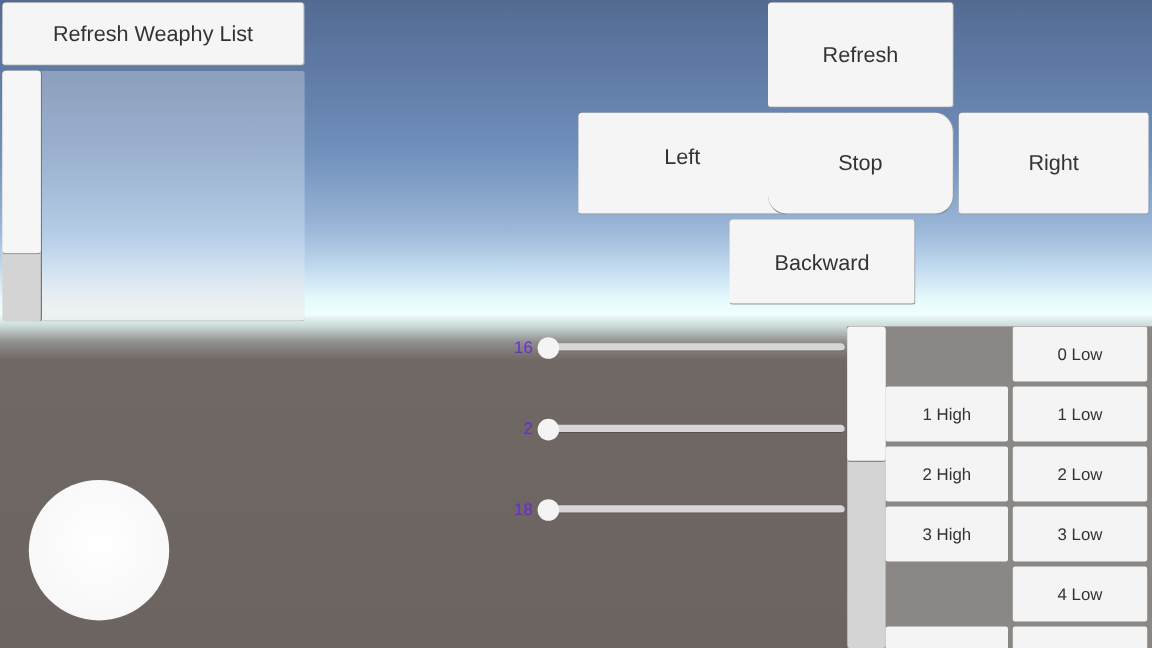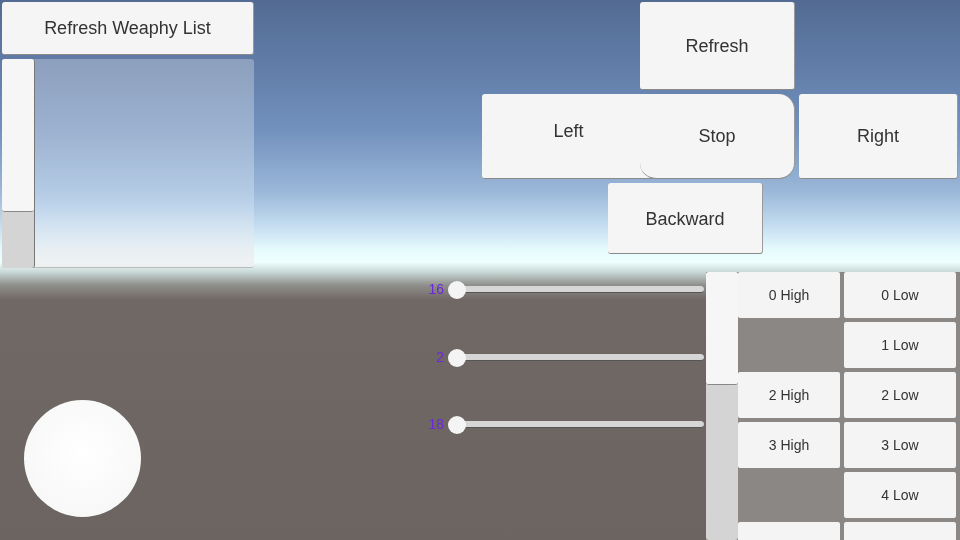--- a/index.html
+++ b/index.html
@@ -142,27 +142,27 @@
   <span class="slider-label">18</span>
   <div class="slider-track"></div>
   <div class="slider-knob"></div>
 </div>
 
 <div id="channel-panel">
   <div id="panel-scrollbar">
     <div id="panel-scroll-handle"></div>
   </div>
 
-  <div class="ch-btn" style="left:32px;top:0px;width:102px;height:46px;">
-      <span>0 High</span>
-    </div>
   <div class="ch-btn" style="left:138px;top:0px;width:112px;height:46px;">
       <span>0 Low</span>
     </div>
 
+  <div class="ch-btn" style="left:32px;top:50px;width:102px;height:46px;">
+      <span>1 High</span>
+    </div>
   <div class="ch-btn" style="left:138px;top:50px;width:112px;height:46px;">
       <span>1 Low</span>
     </div>
 
   <div class="ch-btn" style="left:32px;top:100px;width:102px;height:46px;">
       <span>2 High</span>
     </div>
   <div class="ch-btn" style="left:138px;top:100px;width:112px;height:46px;">
       <span>2 Low</span>
     </div>

